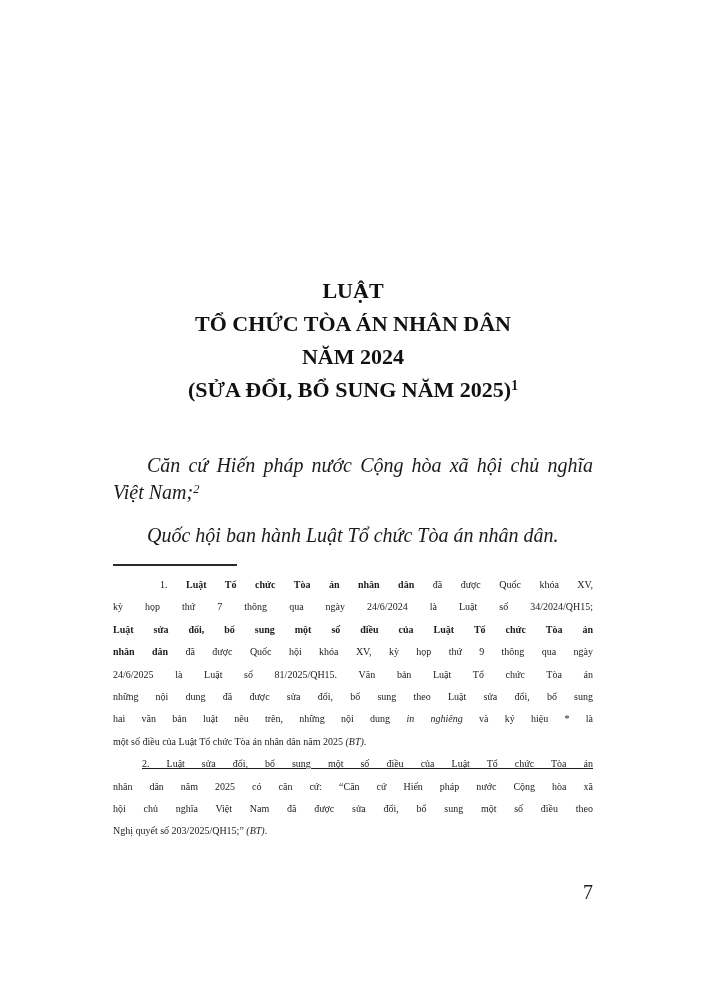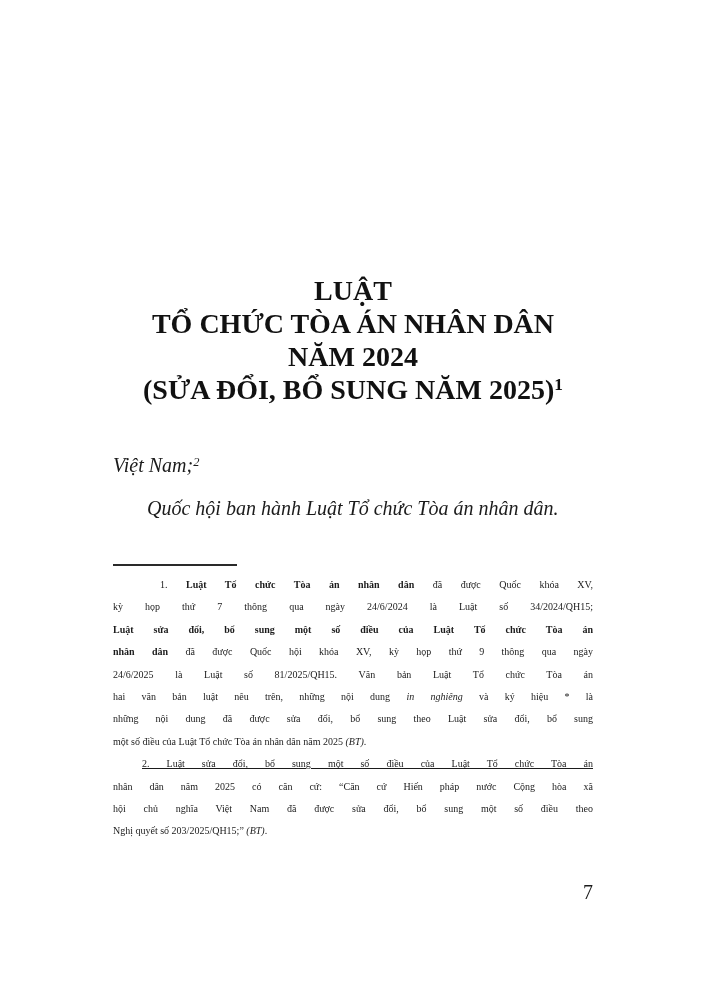--- a/index.html
+++ b/index.html
@@ -17,21 +17,21 @@
     font-family: "Liberation Serif", "DejaVu Serif", serif;
     overflow: hidden;
   }
   .title-block {
     position: absolute;
     left: 113px;
     top: 274px;
     width: 480px;
     text-align: center;
     font-weight: bold;
-    font-size: 28px;
+    font-size: 22px;
     line-height: 33px;
     color: #111111;
   }
   .title-block .title-line { white-space: nowrap; }
   .s-sup, .s-isup {
     font-size: 0.62em;
     vertical-align: 0.52em;
     line-height: 0;
   }
   .s-isup { font-style: italic; }
@@ -87,34 +87,35 @@
   <header class="title-block">
     <div class="title-line">LUẬT</div>
     <div class="title-line">TỔ CHỨC TÒA ÁN NHÂN DÂN</div>
     <div class="title-line">NĂM 2024</div>
     <div class="title-line">
       <span>(SỬA ĐỔI, BỔ SUNG NĂM 2025)</span><span class="s-sup">1</span>
     </div>
   </header>
 
   <section class="preamble">
+      <div class="tline j" style="padding-left: 34px;"><span class="s-i">Căn cứ Hiến pháp nước Cộng hòa xã hội chủ nghĩa</span></div>
       <div class="tline"><span class="s-i">Việt Nam;</span><span class="s-isup">2</span></div>
       <div class="tline" style="padding-left: 34px; margin-top: 16px;"><span class="s-i">Quốc hội ban hành Luật Tổ chức Tòa án nhân dân.</span></div>
     </section>
 
   <div class="footnote-divider"></div>
 
   <section class="footnotes">
       <div class="tline j" style="padding-left: 47px;"><span class="s-r">1. </span><span class="s-b">Luật Tổ chức Tòa án nhân dân</span><span class="s-r"> đã được Quốc khóa XV,</span></div>
       <div class="tline j"><span class="s-r">kỳ họp thứ 7 thông qua ngày 24/6/2024 là Luật số 34/2024/QH15;</span></div>
       <div class="tline j"><span class="s-b">Luật sửa đổi, bổ sung một số điều của Luật Tổ chức Tòa án</span></div>
       <div class="tline j"><span class="s-b">nhân dân</span><span class="s-r"> đã được Quốc hội khóa XV, kỳ họp thứ 9 thông qua ngày</span></div>
       <div class="tline j"><span class="s-r">24/6/2025 là Luật số 81/2025/QH15. Văn bản Luật Tổ chức Tòa án</span></div>
+      <div class="tline j"><span class="s-r">những nội dung đã được sửa đổi, bổ sung theo Luật sửa đổi, bổ sung</span></div>
       <div class="tline j"><span class="s-r">hai văn bản luật nêu trên, những nội dung </span><span class="s-i">in nghiêng</span><span class="s-r"> và ký hiệu * là</span></div>
-      <div class="tline j"><span class="s-r">những nội dung đã được sửa đổi, bổ sung theo Luật sửa đổi, bổ sung</span></div>
       <div class="tline"><span class="s-r">một số điều của Luật Tổ chức Tòa án nhân dân năm 2025 </span><span class="s-i">(BT)</span><span class="s-r">.</span></div>
       <div class="tline j" style="padding-left: 29px; text-decoration: underline;"><span class="s-r">2. Luật sửa đổi, bổ sung một số điều của Luật Tổ chức Tòa án</span></div>
       <div class="tline j"><span class="s-r">nhân dân năm 2025 có căn cứ: “Căn cứ Hiến pháp nước Cộng hòa xã</span></div>
       <div class="tline j"><span class="s-r">hội chủ nghĩa Việt Nam đã được sửa đổi, bổ sung một số điều theo</span></div>
       <div class="tline"><span class="s-r">Nghị quyết số 203/2025/QH15;” </span><span class="s-i">(BT)</span><span class="s-r">.</span></div>
     </section>
 
   <div class="page-number">7</div>
 
 </div>

